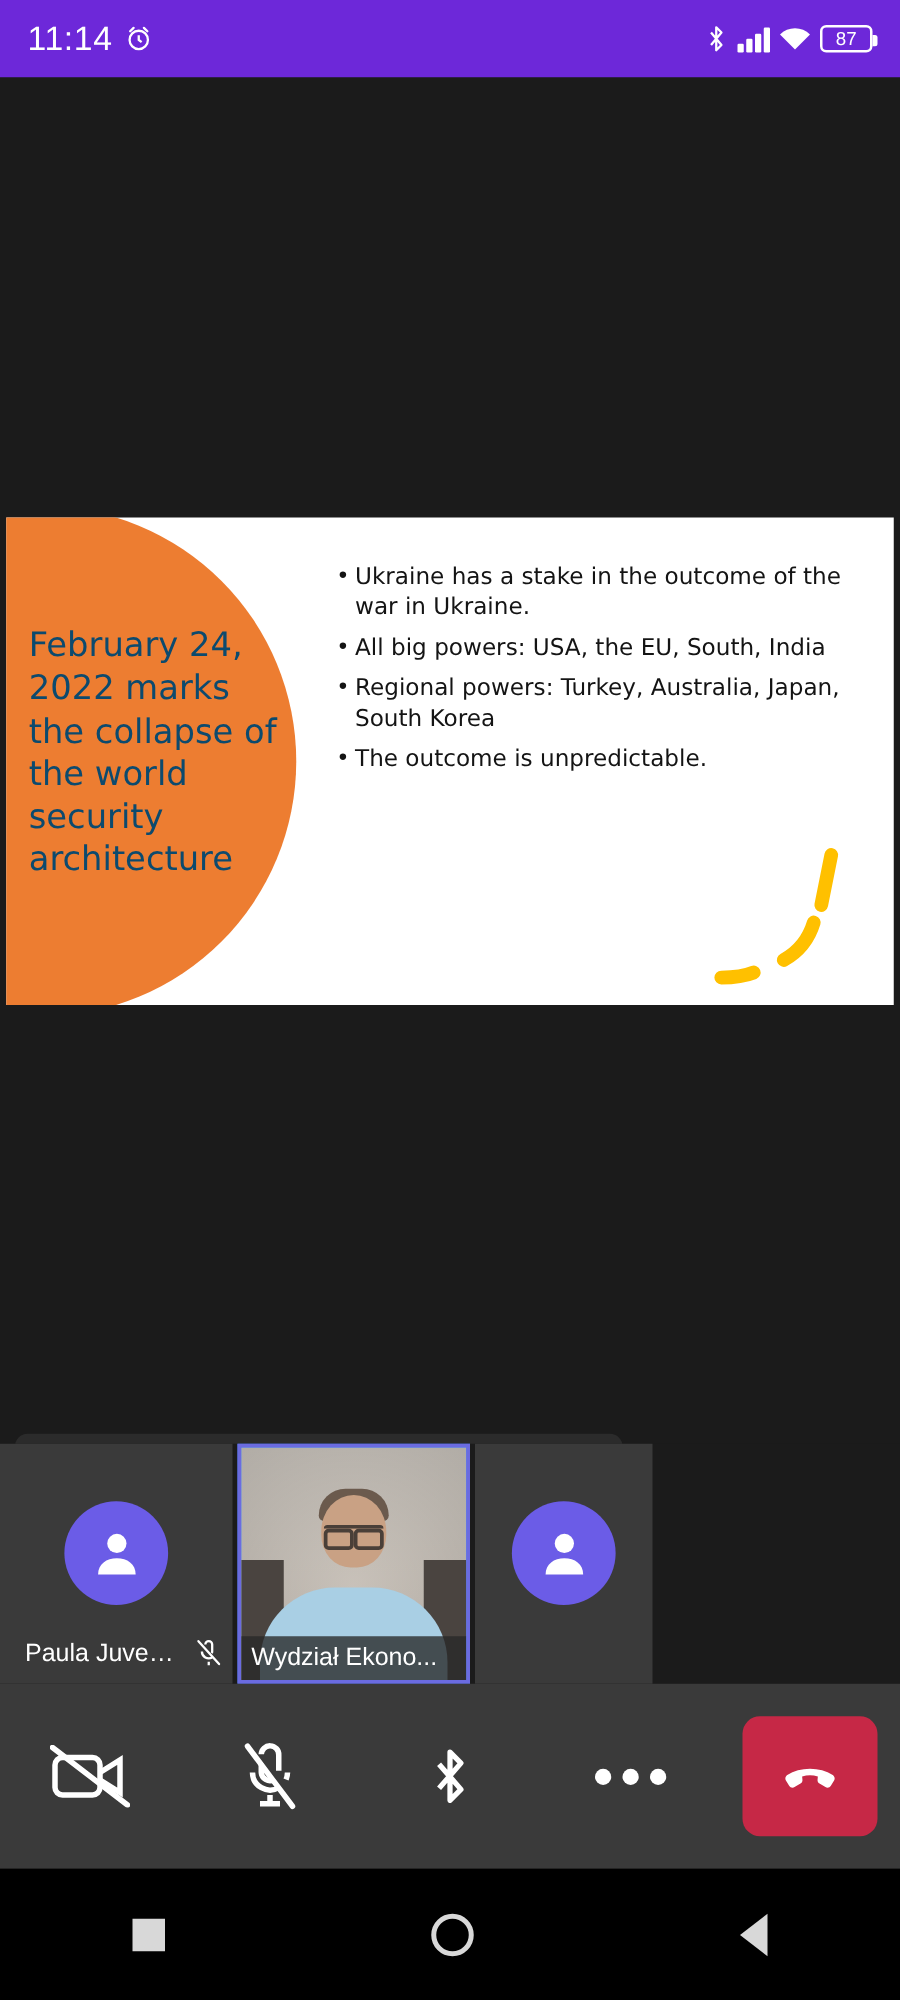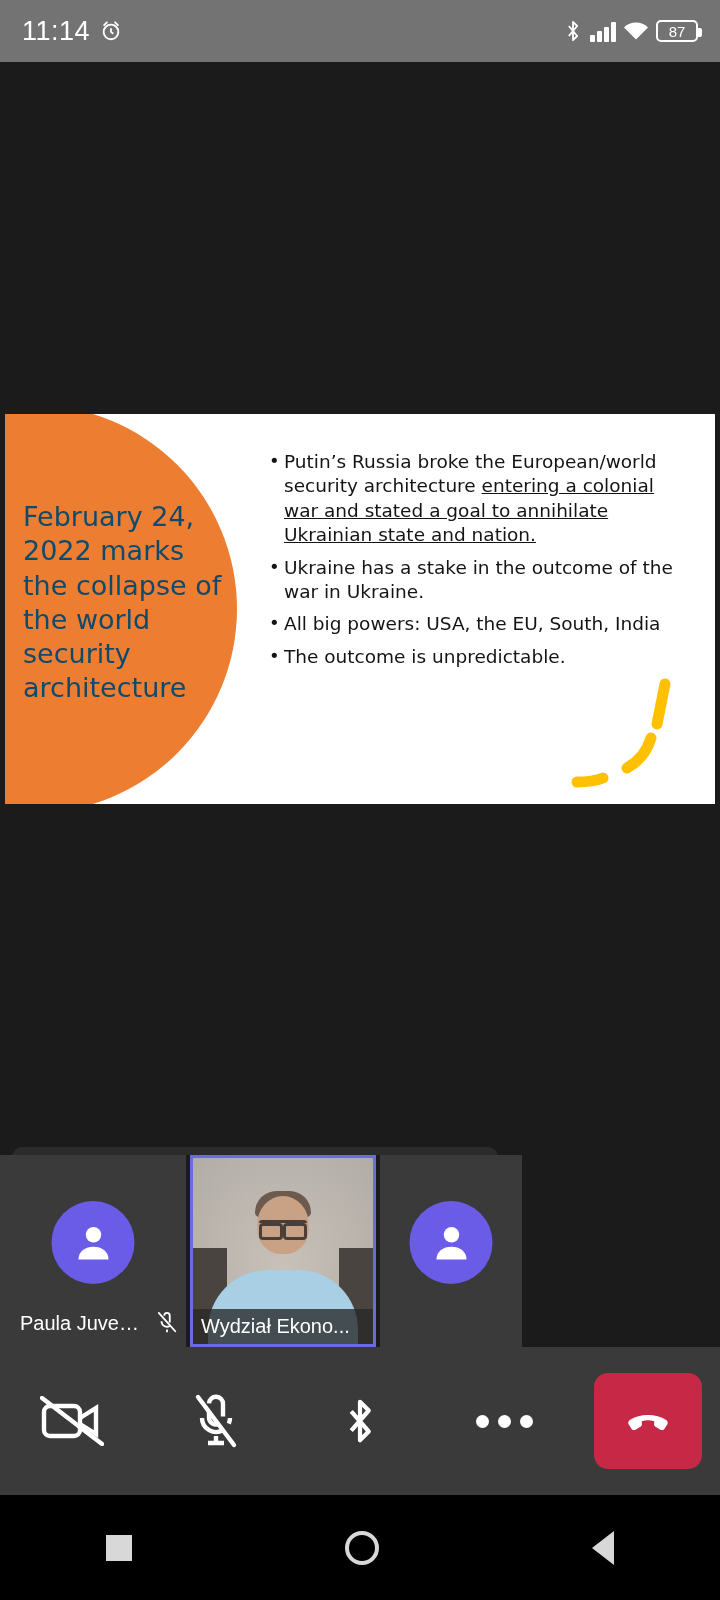--- a/index.html
+++ b/index.html
@@ -15,21 +15,21 @@
     width: 720px;
     height: 1600px;
     background: #1b1b1b;
   }
 
   
   .statusbar {
     position: absolute;
     top: 0; left: 0;
     width: 720px; height: 62px;
-    background: #737373;
+    background: #6d28d9;
     display: flex;
     align-items: center;
     justify-content: space-between;
     padding: 0 22px;
   }
   .status-left {
     display: flex;
     align-items: center;
     gap: 10px;
   }
@@ -380,25 +380,23 @@
     </div>
   </div>
 
   <div class="stage">
 
     <div class="slide">
       <div class="slide-shape"></div>
       <div class="slide-title">February 24, 2022 marks the collapse of the world security architecture</div>
       <div class="slide-body">
         <ul>
-          <li>
-            <span>Putin’s Russia broke the European/world security architecture </span><u>entering a colonial war and stated a goal to annihilate Ukrainian state and nation.</u>
-          </li>
           <li>Ukraine has a stake in the outcome of the war in Ukraine.</li>
           <li>All big powers: USA, the EU, South, India</li>
+          <li>Regional powers: Turkey, Australia, Japan, South Korea</li>
           <li>The outcome is unpredictable.</li>
         </ul>
       </div>
       <svg class="squiggle" viewBox="0 0 160 120">
         <path d="M124 8 L116 48" stroke="#ffc000" stroke-width="11" stroke-linecap="round" fill="none"></path>
         <path d="M110 62 Q104 82 86 92" stroke="#ffc000" stroke-width="11" stroke-linecap="round" fill="none"></path>
         <path d="M62 102 Q52 106 36 106" stroke="#ffc000" stroke-width="11" stroke-linecap="round" fill="none"></path>
       </svg>
     </div>
 

